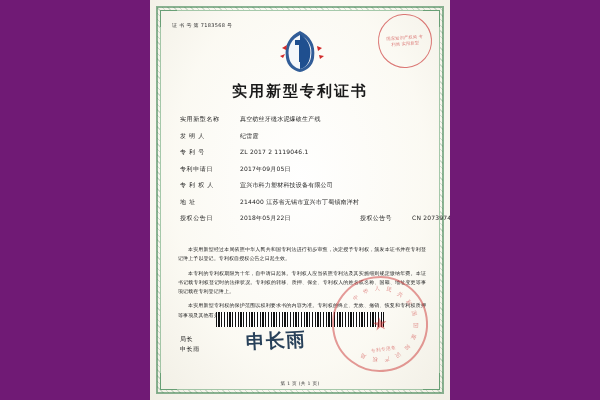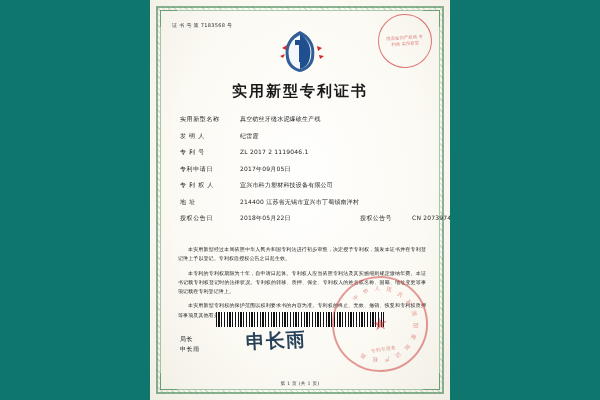--- a/index.html
+++ b/index.html
@@ -10,21 +10,21 @@
     width: 600px;
     height: 400px;
     background: #ffffff;
     font-family: "DejaVu Sans", sans-serif;
     overflow: hidden;
   }
   .page {
     position: relative;
     width: 600px;
     height: 400px;
-    background: #0f766e;
+    background: #701a75;
   }
   
   .cert {
     position: absolute;
     left: 150px;
     top: 0px;
     width: 300px;
     height: 400px;
     background: #fdfcf7;
     overflow: hidden;

